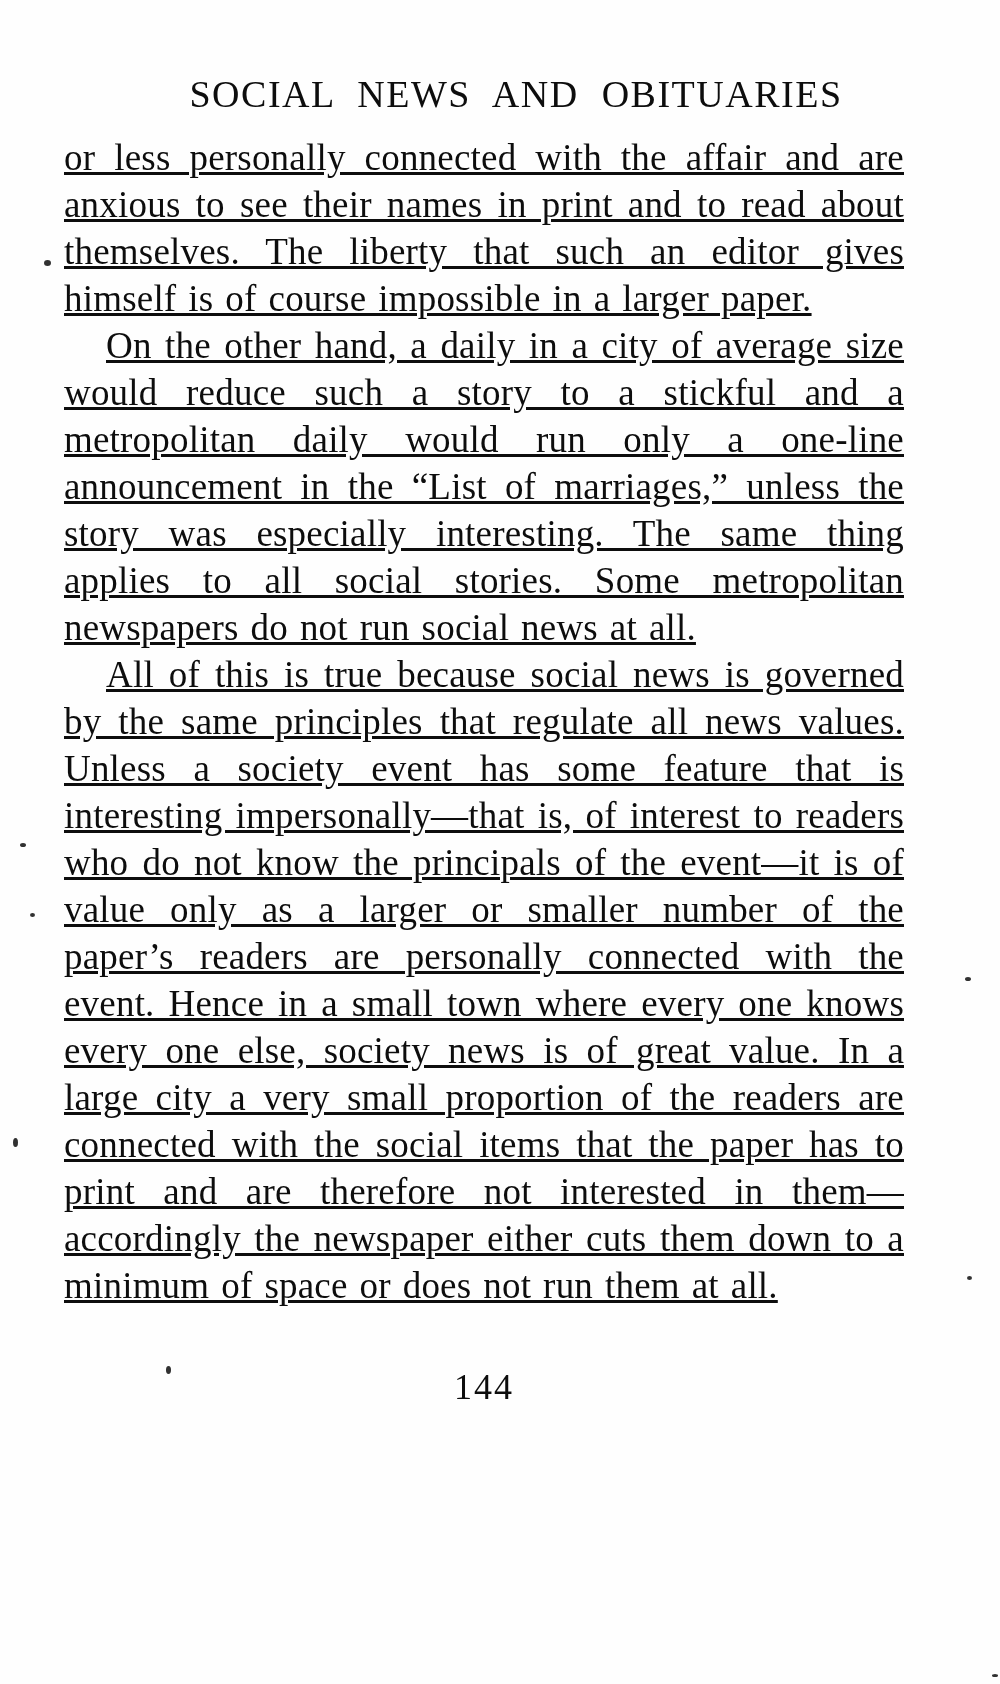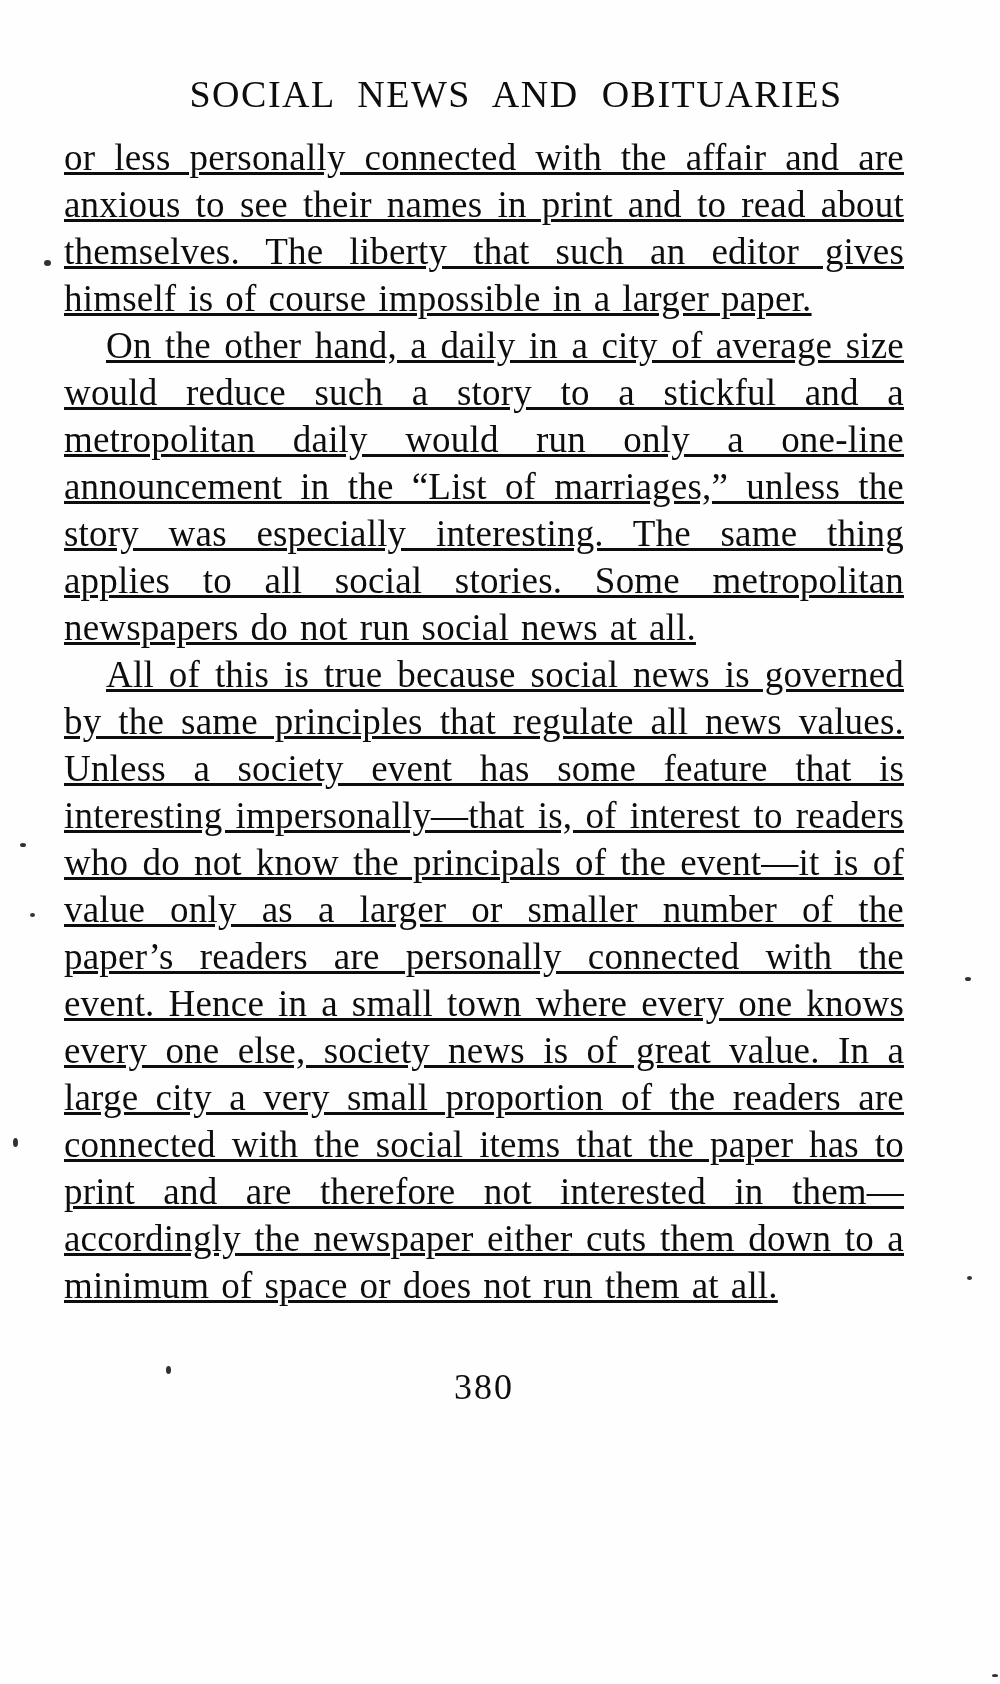--- a/index.html
+++ b/index.html
@@ -72,21 +72,21 @@
 
 <div class="page">
   <h1 class="running-head">SOCIAL NEWS AND OBITUARIES</h1>
 
   <div class="body-text" id="paragraphs">
       <p class="para">or less personally connected with the affair and are anxious to see their names in print and to read about themselves.  The liberty that such an editor gives himself is of course impossible in a larger paper.</p>
       <p class="para indent">On the other hand, a daily in a city of average size would reduce such a story to a stickful and a metropolitan daily would run only a one-line announcement in the “List of marriages,” unless the story was especially interesting.  The same thing applies to all social stories.  Some metropolitan newspapers do not run social news at all.</p>
       <p class="para indent">All of this is true because social news is governed by the same principles that regulate all news values.  Unless a society event has some feature that is interesting impersonally—that is, of interest to readers who do not know the principals of the event—it is of value only as a larger or smaller number of the paper’s readers are personally connected with the event.  Hence in a small town where every one knows every one else, society news is of great value.  In a large city a very small proportion of the readers are connected with the social items that the paper has to print and are therefore not interested in them—accordingly the newspaper either cuts them down to a minimum of space or does not run them at all.</p>
     </div>
 
-  <div class="folio">380</div>
+  <div class="folio">144</div>
 <div class="speck" style="left: 44px; top: 260px; width: 7px; height: 6px;"></div>
     <div class="speck" style="left: 20px; top: 843px; width: 6px; height: 4px;"></div>
     <div class="speck" style="left: 30px; top: 913px; width: 5px; height: 4px;"></div>
     <div class="speck" style="left: 13px; top: 1138px; width: 5px; height: 9px;"></div>
     <div class="speck" style="left: 965px; top: 977px; width: 6px; height: 4px;"></div>
     <div class="speck" style="left: 967px; top: 1276px; width: 5px; height: 4px;"></div>
     <div class="speck" style="left: 166px; top: 1366px; width: 5px; height: 8px;"></div>
     <div class="speck" style="left: 992px; top: 1674px; width: 6px; height: 3px;"></div>
   </div>
 

